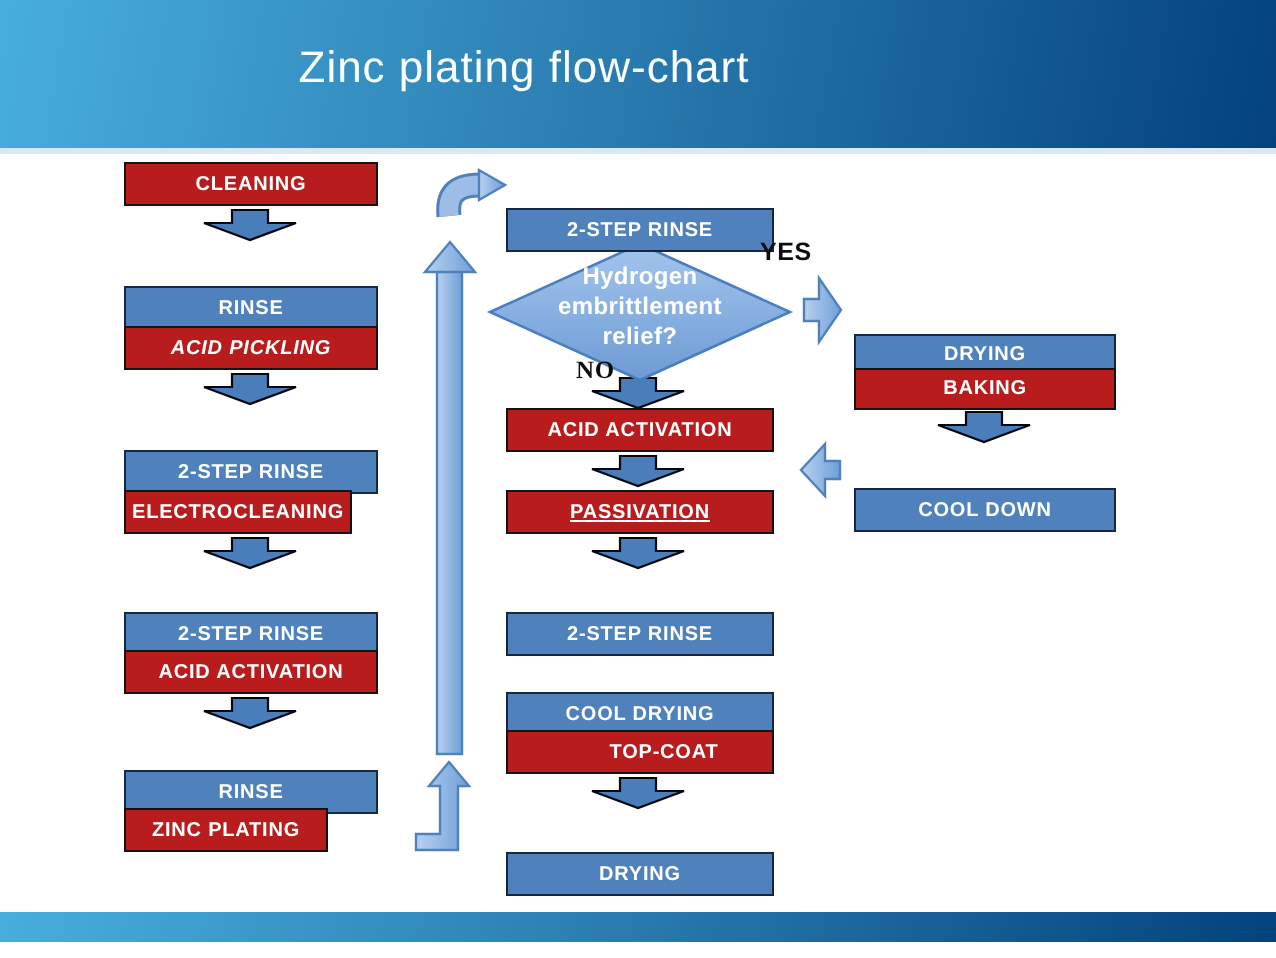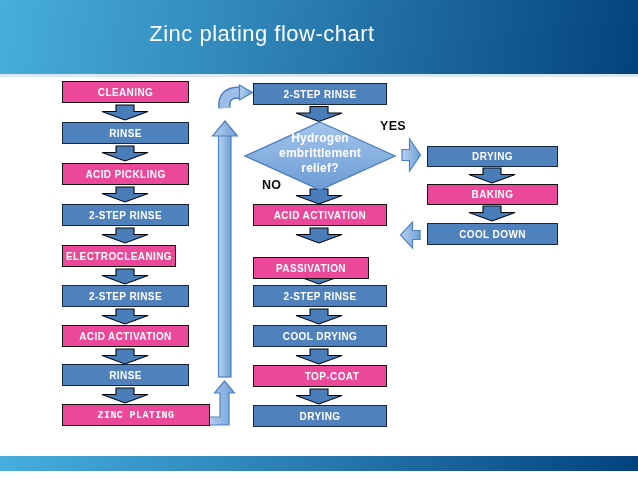--- a/index.html
+++ b/index.html
@@ -24,33 +24,33 @@
     font-size:22px; font-weight:400; color:#fbfdff; letter-spacing:.5px;
     white-space:nowrap;
   }
   .connector-layer { position:absolute; left:0; top:0; width:638px; height:479px; }
   .box {
     position:absolute; height:22px; box-sizing:border-box;
     display:flex; align-items:center; justify-content:center;
     color:#ffffff; font-weight:bold; font-size:10px; letter-spacing:.4px;
     white-space:nowrap; text-align:center;
   }
-  .red  { background:#ec4899; border:1px solid #141414; }
-  .blue { background:#4f81bd; border:1px solid #152743; }
+  .red  { background:#b91c1c; border:1px solid #141414; }
+  .blue { background:#4f81bd; border:1px solid #152743;margin-top:21px; }
   .decision-text {
     position:absolute; left:262px; top:131px; width:116px;
     color:#ffffff; font-weight:bold; font-size:12px; line-height:1.25;
     text-align:center; letter-spacing:.2px;
   }
   .branch-label {
     position:absolute; color:#0d0d0d; font-weight:bold; font-size:12.5px;
     letter-spacing:.3px;
   }
   .yes-label { left:380px; top:119px; }
-  .no-label  { left:262px; top:178px; }
+  .no-label  { left:288px; top:178px;font-family:Liberation Serif, serif; }
 </style>
 </head>
 <body>
 
 <div class="slide">
 
   <div class="header-bar"></div>
   <div class="header-underline"></div>
   <div class="slide-title">Zinc plating flow-chart</div>
   <div class="footer-bar"></div>
@@ -101,34 +101,34 @@
 
     <polygon points="402,149.5 409.5,149.5 409.5,139 420.5,155 409.5,171 409.5,160.5 402,160.5" fill="url(#lg)" stroke="#4f81bd" stroke-width="1.2"></polygon>
 
     <polygon points="420,230.5 412.5,230.5 412.5,222 400.5,235 412.5,248 412.5,239.5 420,239.5" fill="url(#lg)" stroke="#4f81bd" stroke-width="1.2"></polygon>
 
     <polygon points="320,122 395,156 320,190 245,156" fill="url(#dg)" stroke="#4a7ec0" stroke-width="1.3"></polygon>
   </svg>
 
   <div class="box red" style="left:62px; top:81px;  width:127px;">CLEANING</div>
   <div class="box blue" style="left:62px; top:122px; width:127px;">RINSE</div>
-  <div class="box red" style="left:62px; top:163px; width:127px;">ACID PICKLING</div>
+  <div class="box red" style="left:62px; top:163px; width:127px;font-style:italic;">ACID PICKLING</div>
   <div class="box blue" style="left:62px; top:204px; width:127px;">2-STEP RINSE</div>
   <div class="box red" style="left:62px; top:245px; width:114px;">ELECTROCLEANING</div>
   <div class="box blue" style="left:62px; top:285px; width:127px;">2-STEP RINSE</div>
   <div class="box red" style="left:62px; top:325px; width:127px;">ACID ACTIVATION</div>
   <div class="box blue" style="left:62px; top:364px; width:127px;">RINSE</div>
-  <div class="box red" style="left:62px; top:404px; width:148px;font-family:Liberation Mono, monospace;">ZINC PLATING</div>
+  <div class="box red" style="left:62px; top:404px; width:102px;">ZINC PLATING</div>
 
   <div class="box blue" style="left:253px; top:83px;  width:134px;">2-STEP RINSE</div>
   <div class="decision-text">Hydrogen embrittlement relief?</div>
   <div class="branch-label yes-label">YES</div>
   <div class="branch-label no-label">NO</div>
   <div class="box red" style="left:253px; top:204px; width:134px;">ACID ACTIVATION</div>
-  <div class="box red" style="left:253px; top:257px; width:116px;">PASSIVATION</div>
+  <div class="box red" style="left:253px; top:245px; width:134px;text-decoration:underline;">PASSIVATION</div>
   <div class="box blue" style="left:253px; top:285px; width:134px;">2-STEP RINSE</div>
   <div class="box blue" style="left:253px; top:325px; width:134px;">COOL DRYING</div>
   <div class="box red" style="left:253px; top:365px; width:134px;padding-left:24px;">TOP-COAT</div>
   <div class="box blue" style="left:253px; top:405px; width:134px;">DRYING</div>
 
   <div class="box blue" style="left:427px; top:146px; width:131px; height:21px;">DRYING</div>
   <div class="box red" style="left:427px; top:184px; width:131px; height:21px;">BAKING</div>
   <div class="box blue" style="left:427px; top:223px; width:131px;">COOL DOWN</div>
 
 </div>

